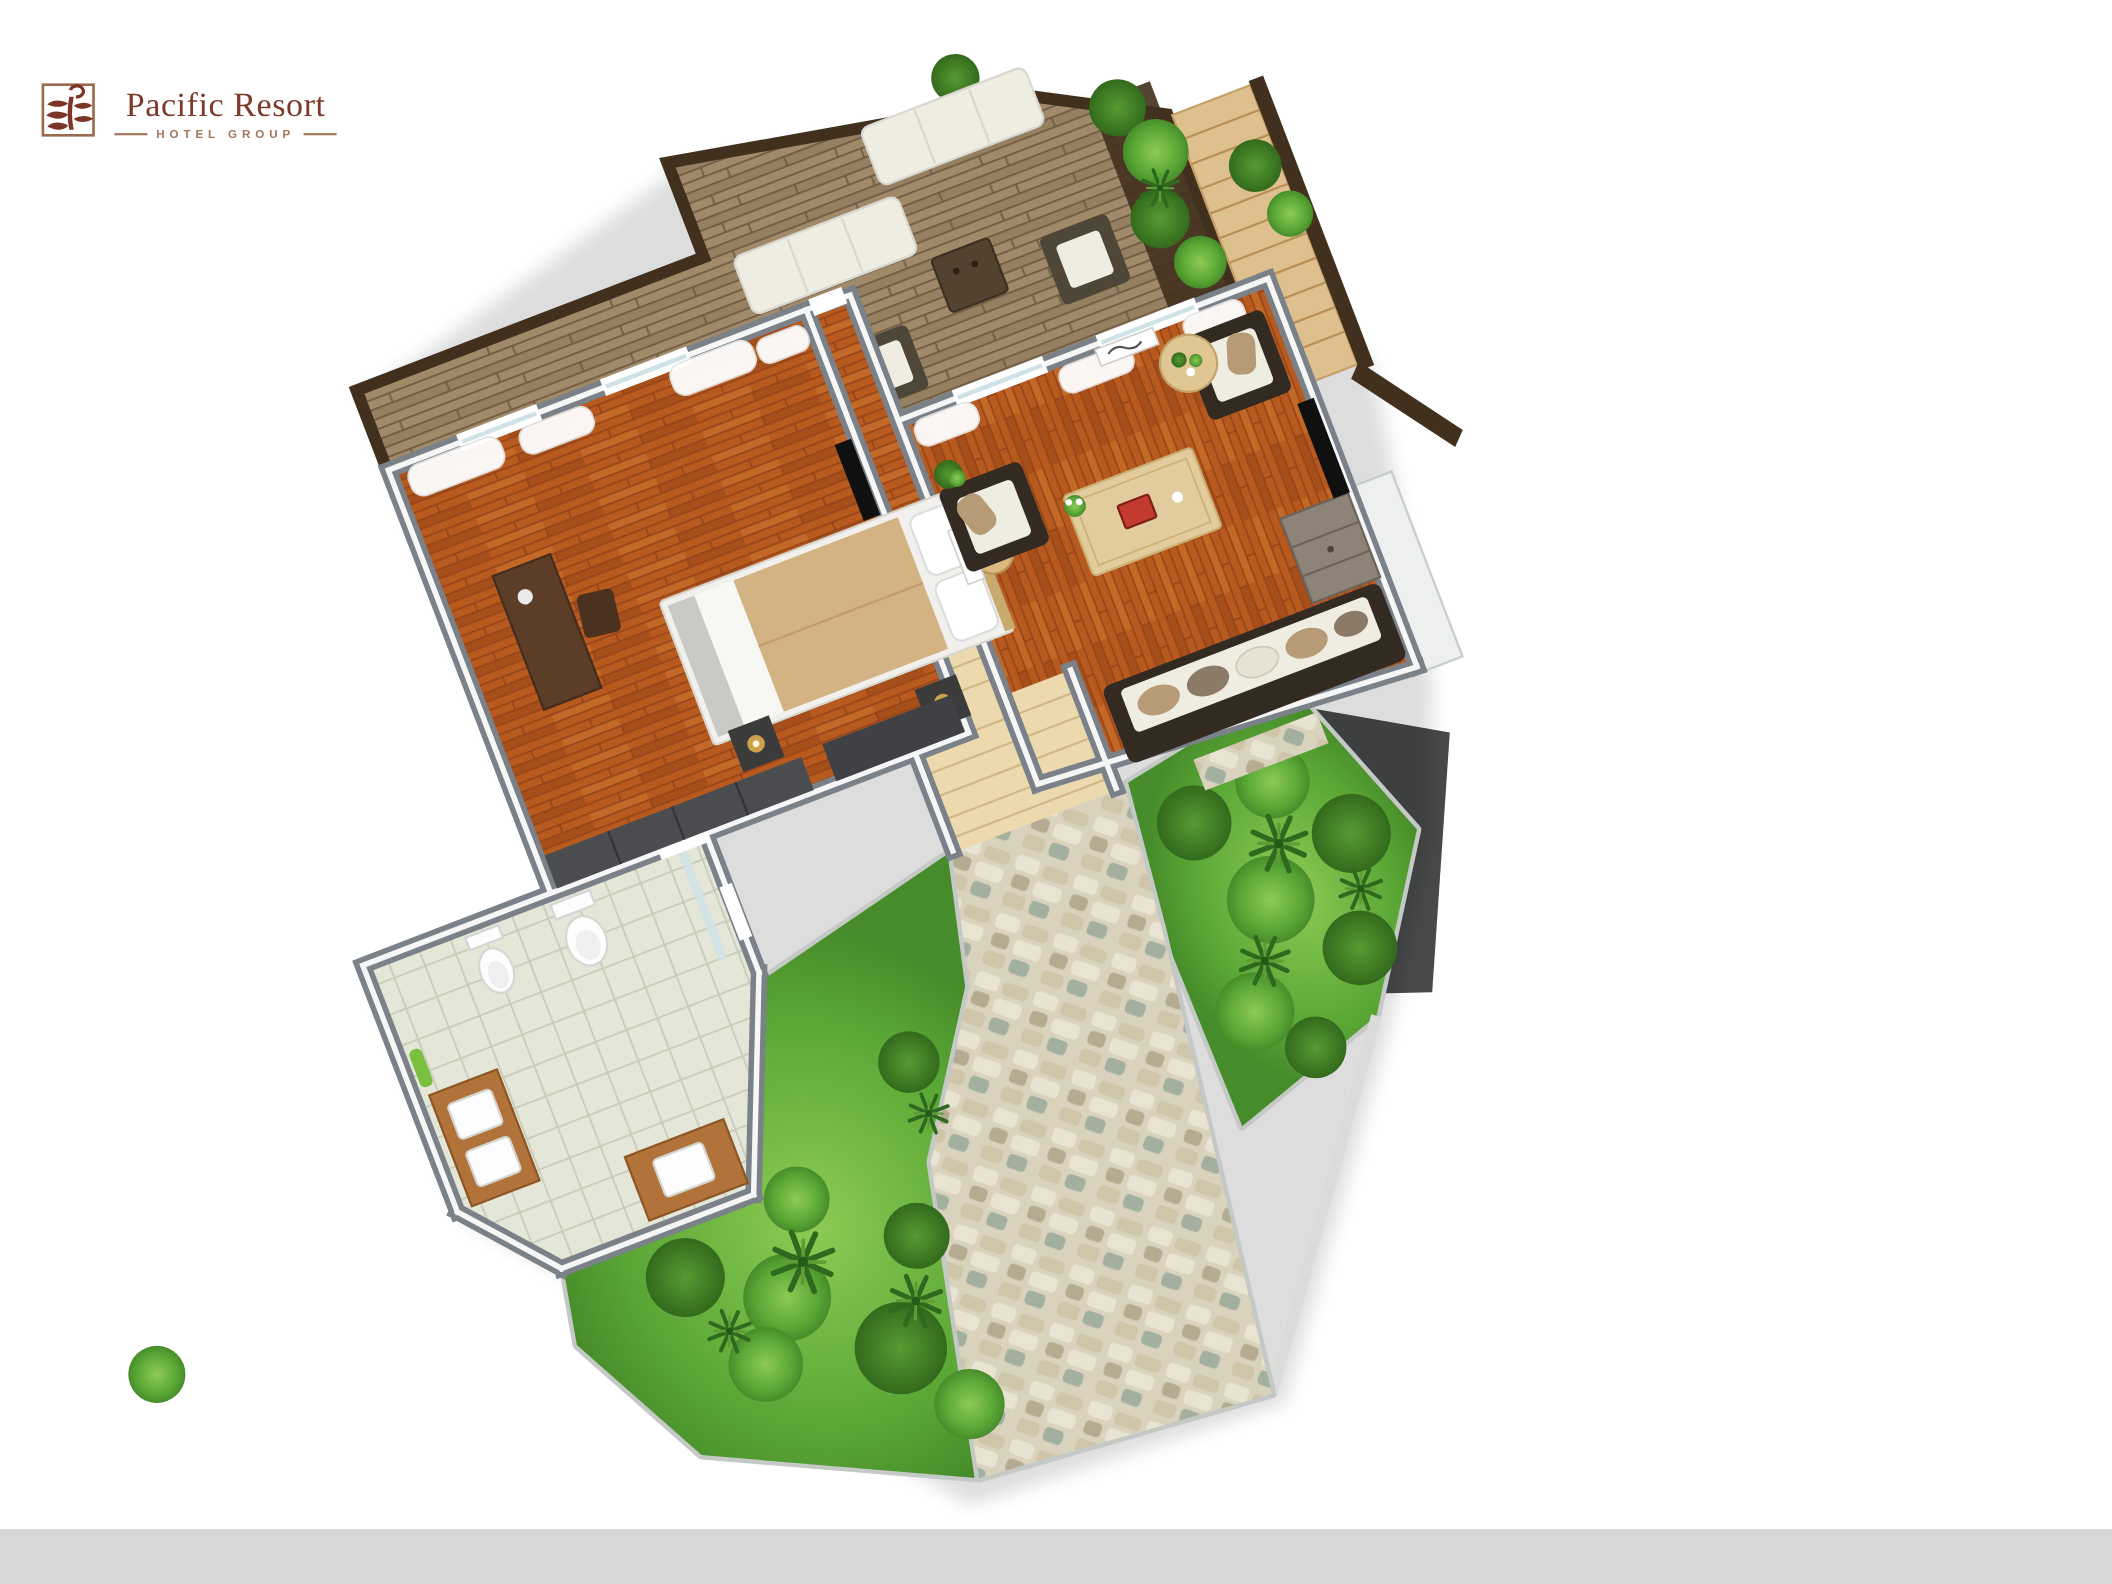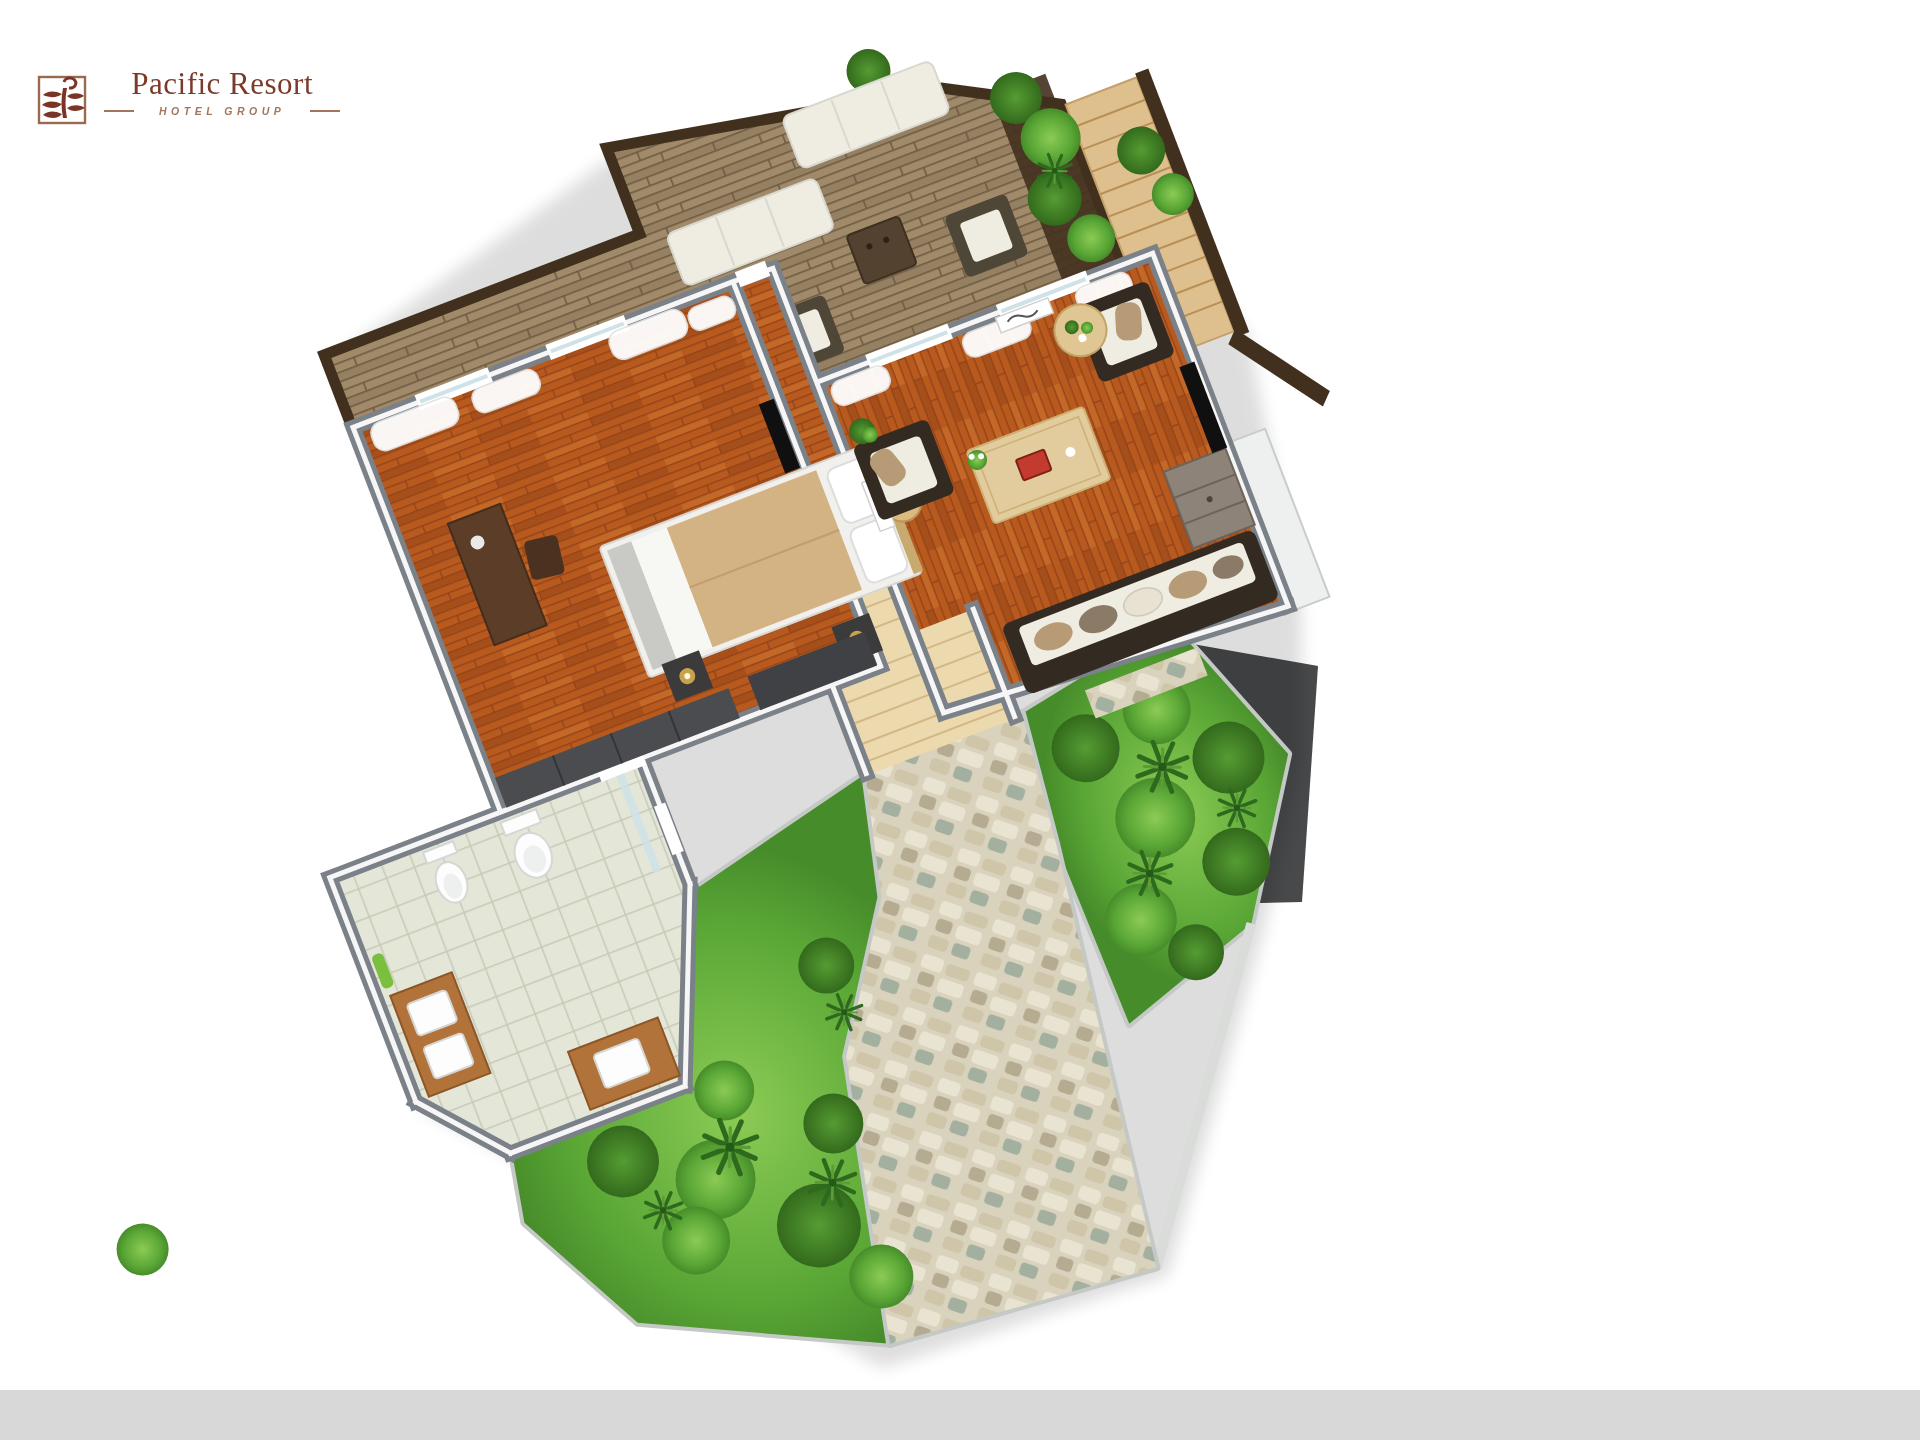--- a/index.html
+++ b/index.html
@@ -1,24 +1,24 @@
 <!DOCTYPE html>
 <html style="--page_bg: #ffffff; --footer_gray: #d8d8d8; --logo_maroon: #7b3a2a; --logo_soft: #a3765c; --deck_wood: #a08a69; --deck_line: #6f5b42; --railing_dark: #42301e; --stairs_wood: #dec08f; --floor_wood: #b85a1e; --floor_line: #93431a; --floor_light: #d07a30; --floor_dark: #8f3f15; --wall_gray: #7b8189; --wall_white: #f6f6f6; --tile: #e4e6d8; --tile_line: #c6cab6; --entry_wood: #ecd9ae; --entry_line: #d2b887; --stone_base: #d9d2bd; --stone1: #e9e3d1; --stone2: #cfc5a9; --stone3: #b5ab90; --stone4: #a3af9f; --grass_green: #58a434; --palm_dark: #2e6a1e; --pad_gray: #47494b; --curb_gray: #c5c9c6; --furniture_dark: #332a22; --cushion_white: #efece1; --pillow_tan: #b79b76; --table_wood: #e2cb9c; --lamp_gold: #c9a24b; --red_item: #c23b2e; --bed_tan: #d3b284; --bed_gray: #c9c9c5; --fixture_white: #fdfdfd; --vanity_wood: #b17339; --accent_green: #7bbf3e; --glass_blue: #cfe2e8;"><head>
 <meta charset="utf-8">
 <style>
   html,body{margin:0;padding:0;background:#fff;width:1920px;height:1440px;overflow:hidden;
     font-family:"Liberation Sans",sans-serif;}
   .stage{position:relative;width:1920px;height:1440px;background:var(--page_bg);}
   
-  .logo{position:absolute;left:34px;top:68px;display:flex;gap:10px;}
+  .logo{position:absolute;left:34px;top:68px;display:flex;align-items:flex-end;gap:10px;}
   .logo-emblem{width:60px;height:62px;}
   .logo-textcol{display:flex;flex-direction:column;align-items:center;margin-bottom:2px;}
   .logo-brand{font-family:"Liberation Serif",serif;font-size:31px;color:var(--logo_maroon);
     letter-spacing:0.5px;line-height:1;}
-  .logo-tagrow{display:flex;align-items:center;gap:25px;margin-top:6px;width:100%;justify-content:center;font-style:italic;}
+  .logo-tagrow{display:flex;align-items:center;gap:8px;margin-top:6px;width:100%;justify-content:center;}
   .logo-dash{height:2px;width:30px;background:var(--logo_soft);}
   .logo-tagline{font-size:10.5px;font-weight:bold;letter-spacing:4.5px;color:var(--logo_soft);}
   
   .footer-bar{position:absolute;left:0;bottom:0;width:1920px;height:50px;background:var(--footer_gray);}
   
   .pf-deck{fill:var(--deck_wood);} .pf-deckline{fill:var(--deck_line);}
   .pf-wood{fill:var(--floor_wood);} .pf-woodline{fill:var(--floor_line);}
   .pf-woodlight{fill:var(--floor_light);} .pf-wooddark{fill:var(--floor_dark);}
   .pf-tile{fill:var(--tile);} .pf-tileline{fill:var(--tile_line);}
   .pf-stone{fill:var(--stone_base);}

